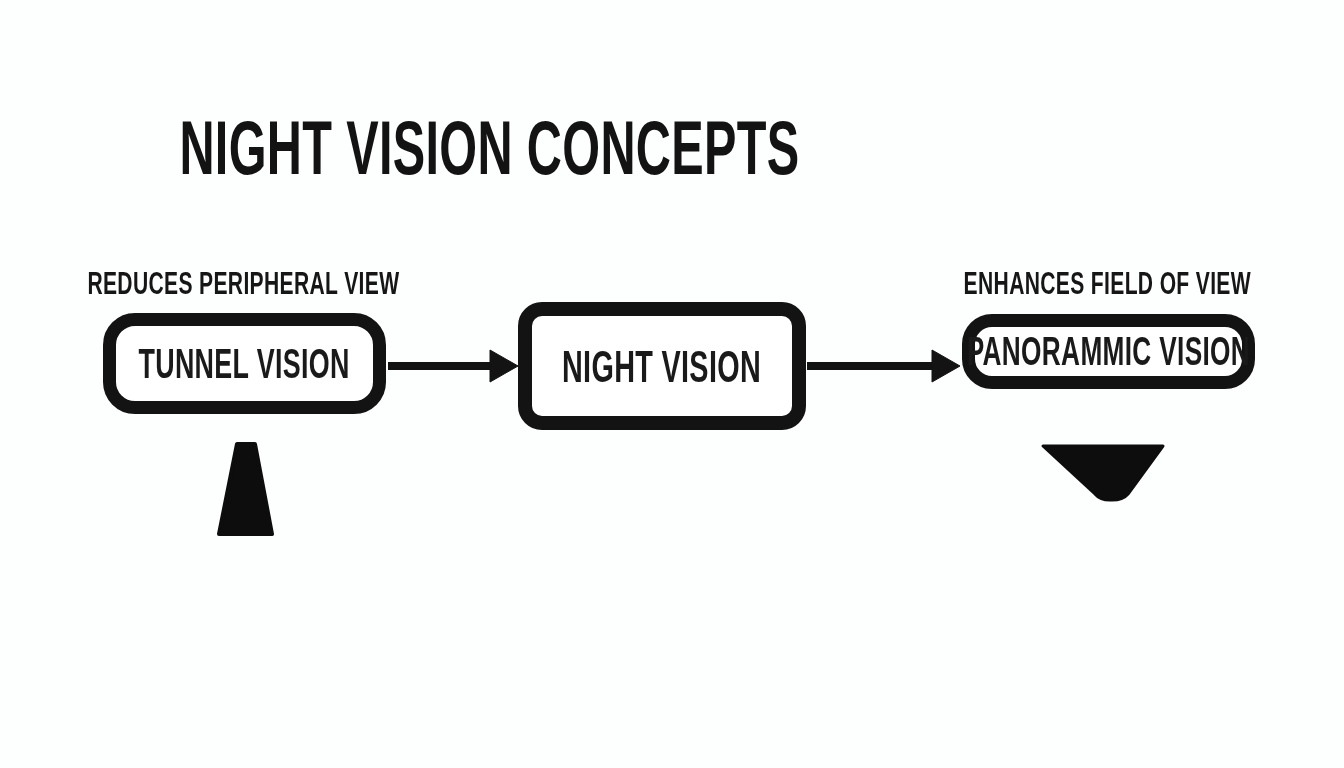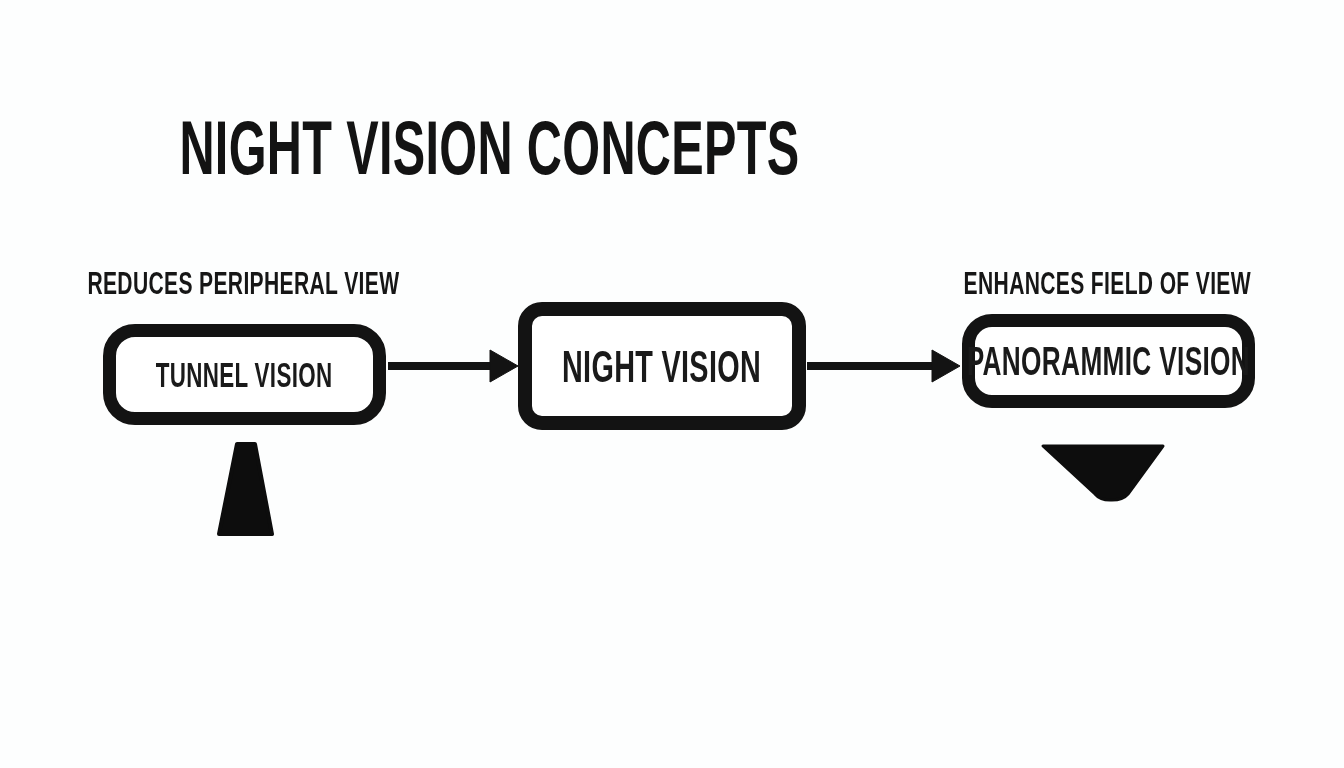--- a/index.html
+++ b/index.html
@@ -55,33 +55,32 @@
     display: flex;
     align-items: center;
     justify-content: center;
     color: #1a1a1a;
     line-height: 1;
   }
   .node-left {
     left: 103px; top: 313px;
     width: 283px; height: 101px;
     border-radius: 32px;
-    font-size: 35px;
-    margin-top: 11px;
+    font-size: 42px;
   }
   .node-center {
     left: 518px; top: 302px;
     width: 288px; height: 128px;
     border-width: 14px;
     border-radius: 24px;
     font-size: 45px;
   }
   .node-right {
     left: 962px; top: 314px;
-    width: 293px; height: 94px;
+    width: 293px; height: 75px;
     border-radius: 30px;
     font-size: 41px;
   }
   .overlay {
     position: absolute;
     left: 0; top: 0;
     width: 1344px; height: 768px;
   }
 </style>
 </head>

